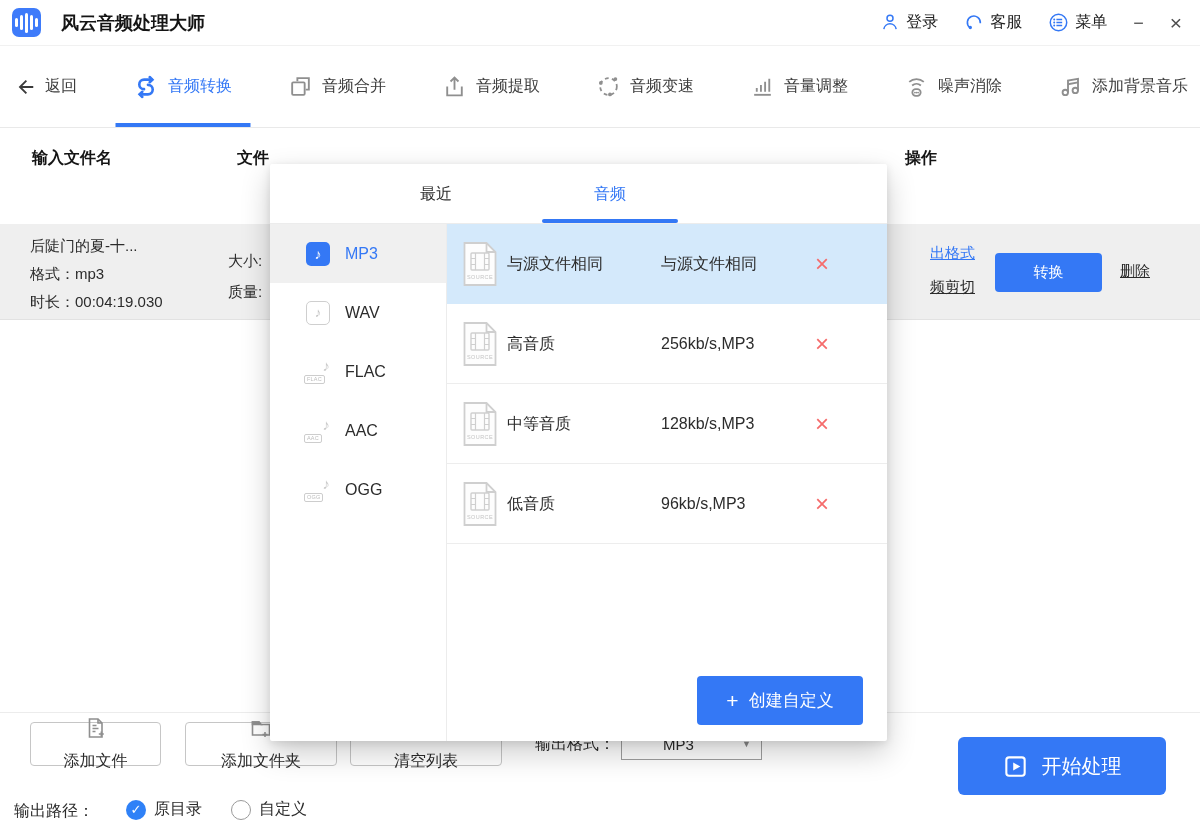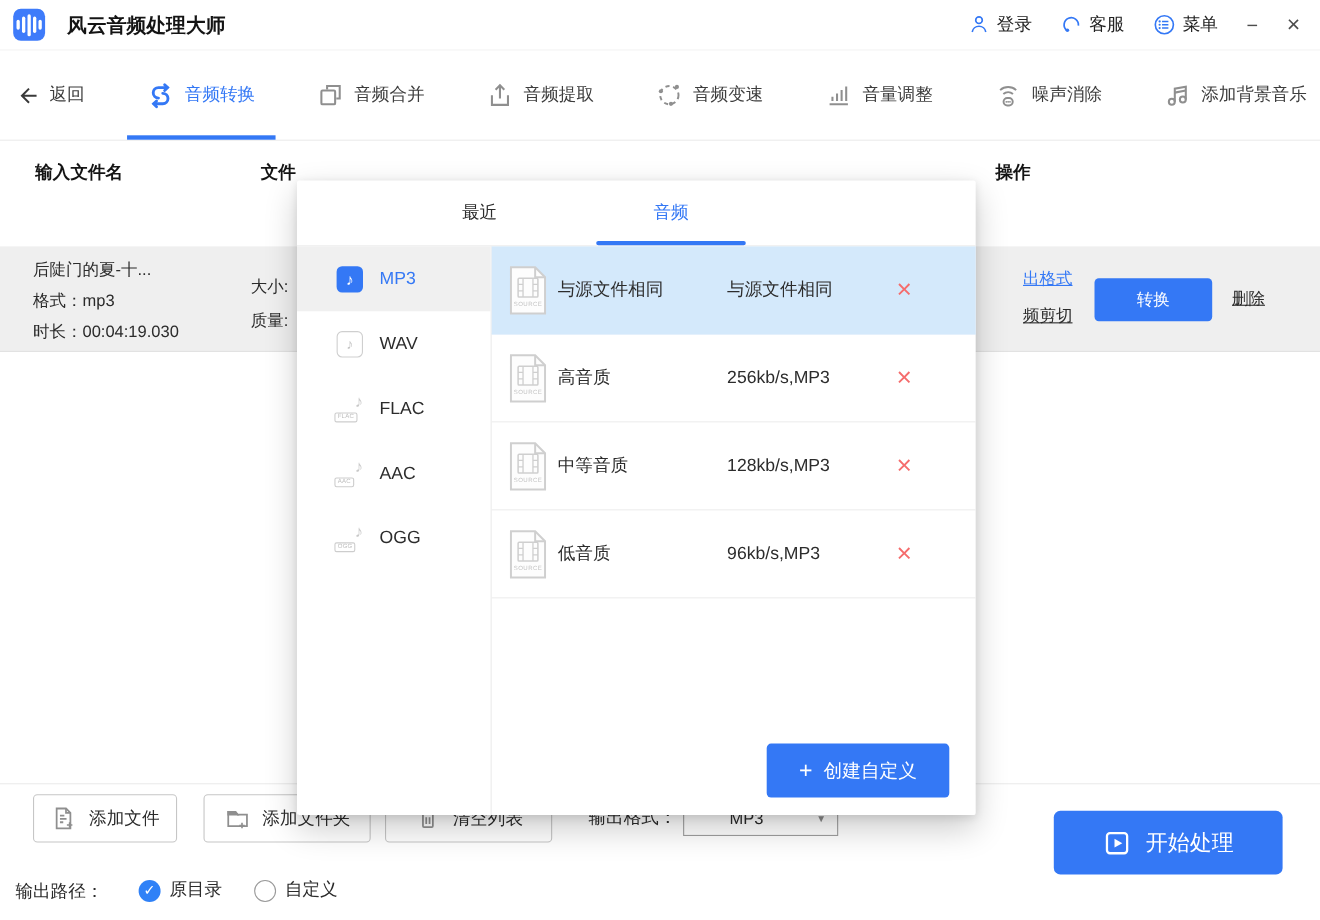--- a/index.html
+++ b/index.html
@@ -85,21 +85,21 @@
   .pr-x { position:absolute; right:58px; top:0; line-height:80px; font-size:24px; color:#f56c6c; cursor:pointer; }
   .btn-create { position:absolute; right:24px; bottom:16px; width:166px; height:49px; background:#3478f5;
     border:none; border-radius:4px; color:#fff; font-size:17px; font-family:inherit; cursor:pointer;
     display:flex; align-items:center; justify-content:center; gap:10px; }
   .btn-create .plus { font-size:21px; font-weight:400; }
 
   
   .bottom-sep { position:absolute; top:712px; left:0; right:0; height:1px; background:#ececec; }
   .btn-outline { position:absolute; top:722px; height:44px; background:#fff; border:1px solid #c6c6c6;
     border-radius:4px; display:flex; align-items:center; justify-content:center; gap:11px;
-    font-size:16px; color:#2b2b2b; font-family:inherit; cursor:pointer; }
+    font-size:16px; color:#2b2b2b; font-family:inherit; cursor:pointer;flex-direction:column; }
   .btn-outline svg { color:#8f8f8f; }
   .b-addfile { left:30px; width:131px; }
   .b-addfolder { left:185px; width:152px; }
   .b-clear { left:350px; width:152px; }
   .out-fmt-label { position:absolute; left:535px; top:722px; line-height:44px; font-size:16px; color:#2b2b2b; }
   .dropdown { position:absolute; left:621px; top:729px; width:141px; height:31px; background:#fff;
     border:1px solid #9f9f9f; cursor:pointer; }
   .dd-value { position:absolute; left:0; right:26px; text-align:center; line-height:29px; font-size:15px; color:#2b2b2b; }
   .dd-arrow { position:absolute; right:10px; top:0; line-height:29px; font-size:9px; color:#8a8a8a; }
   .btn-start { position:absolute; left:958px; top:737px; width:208px; height:58px; background:#3478f5;

